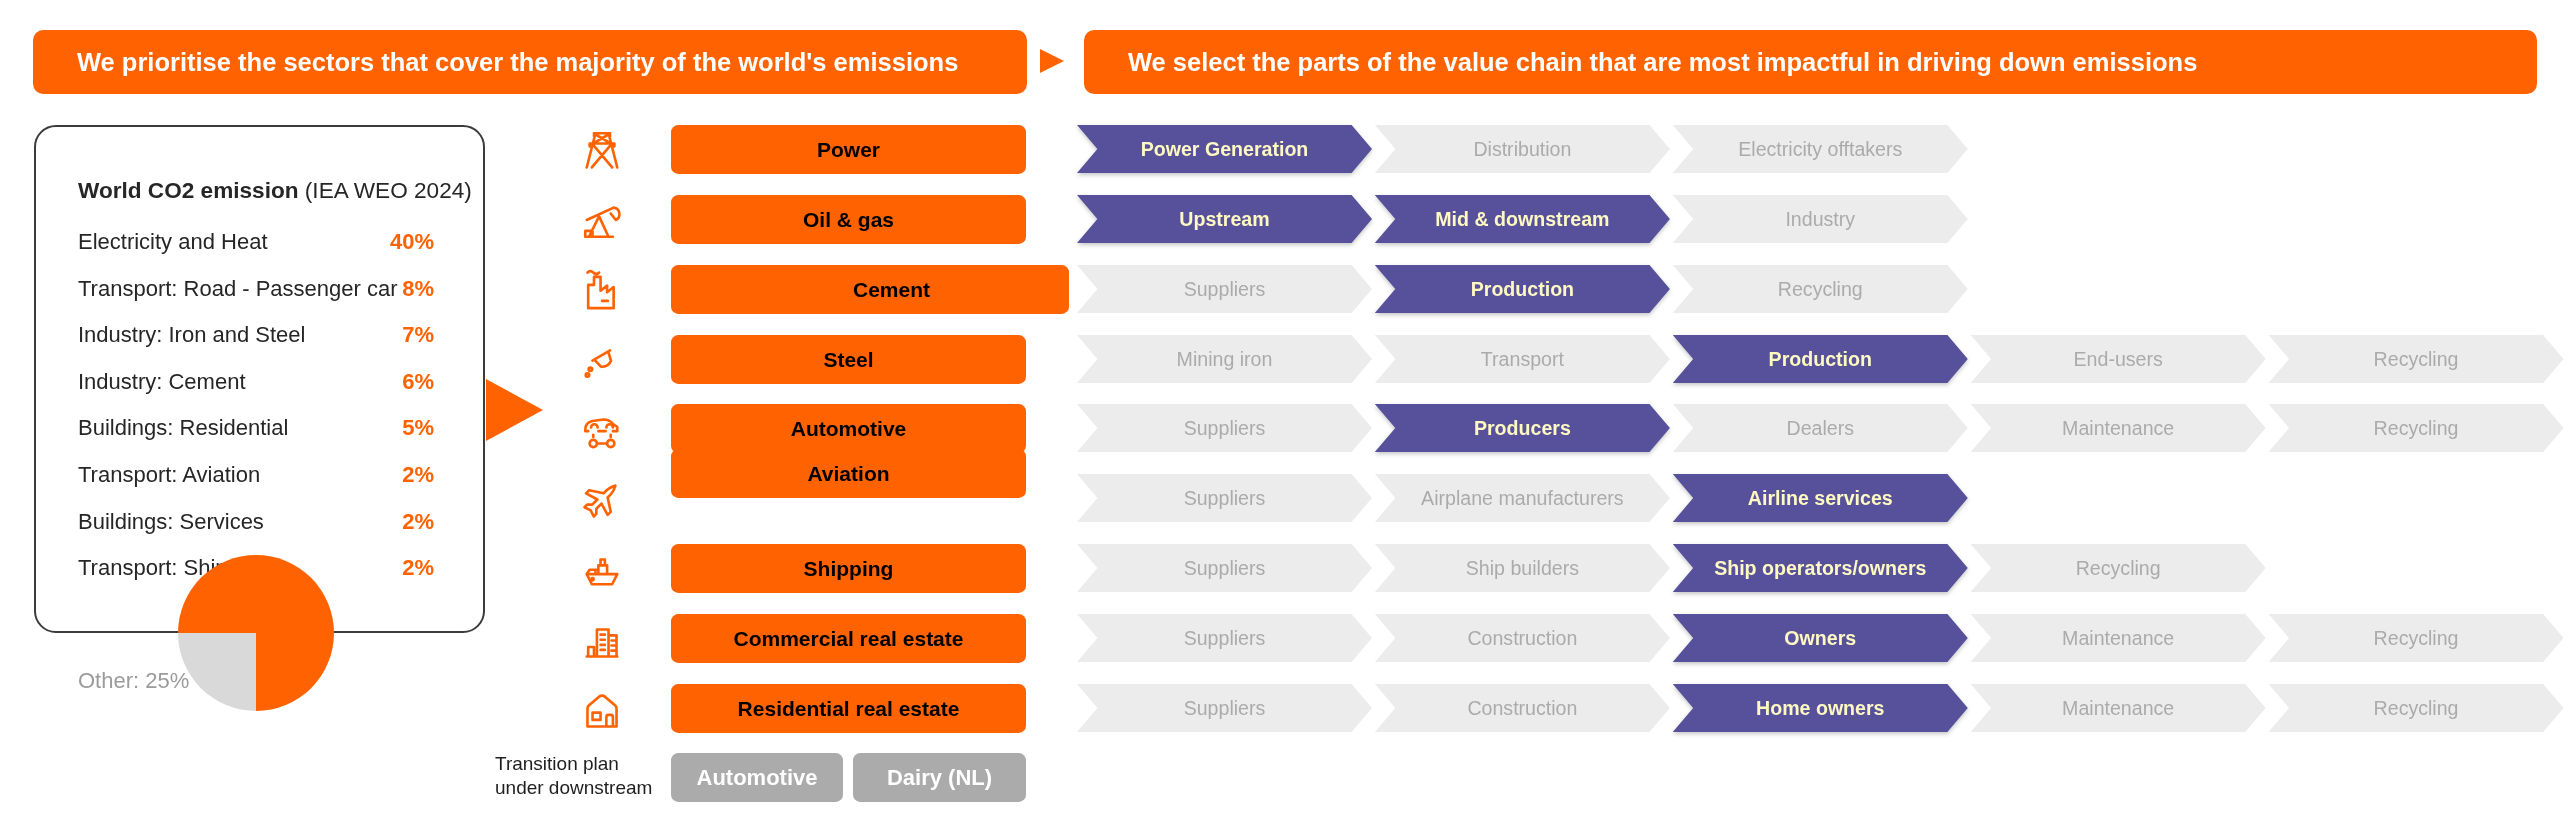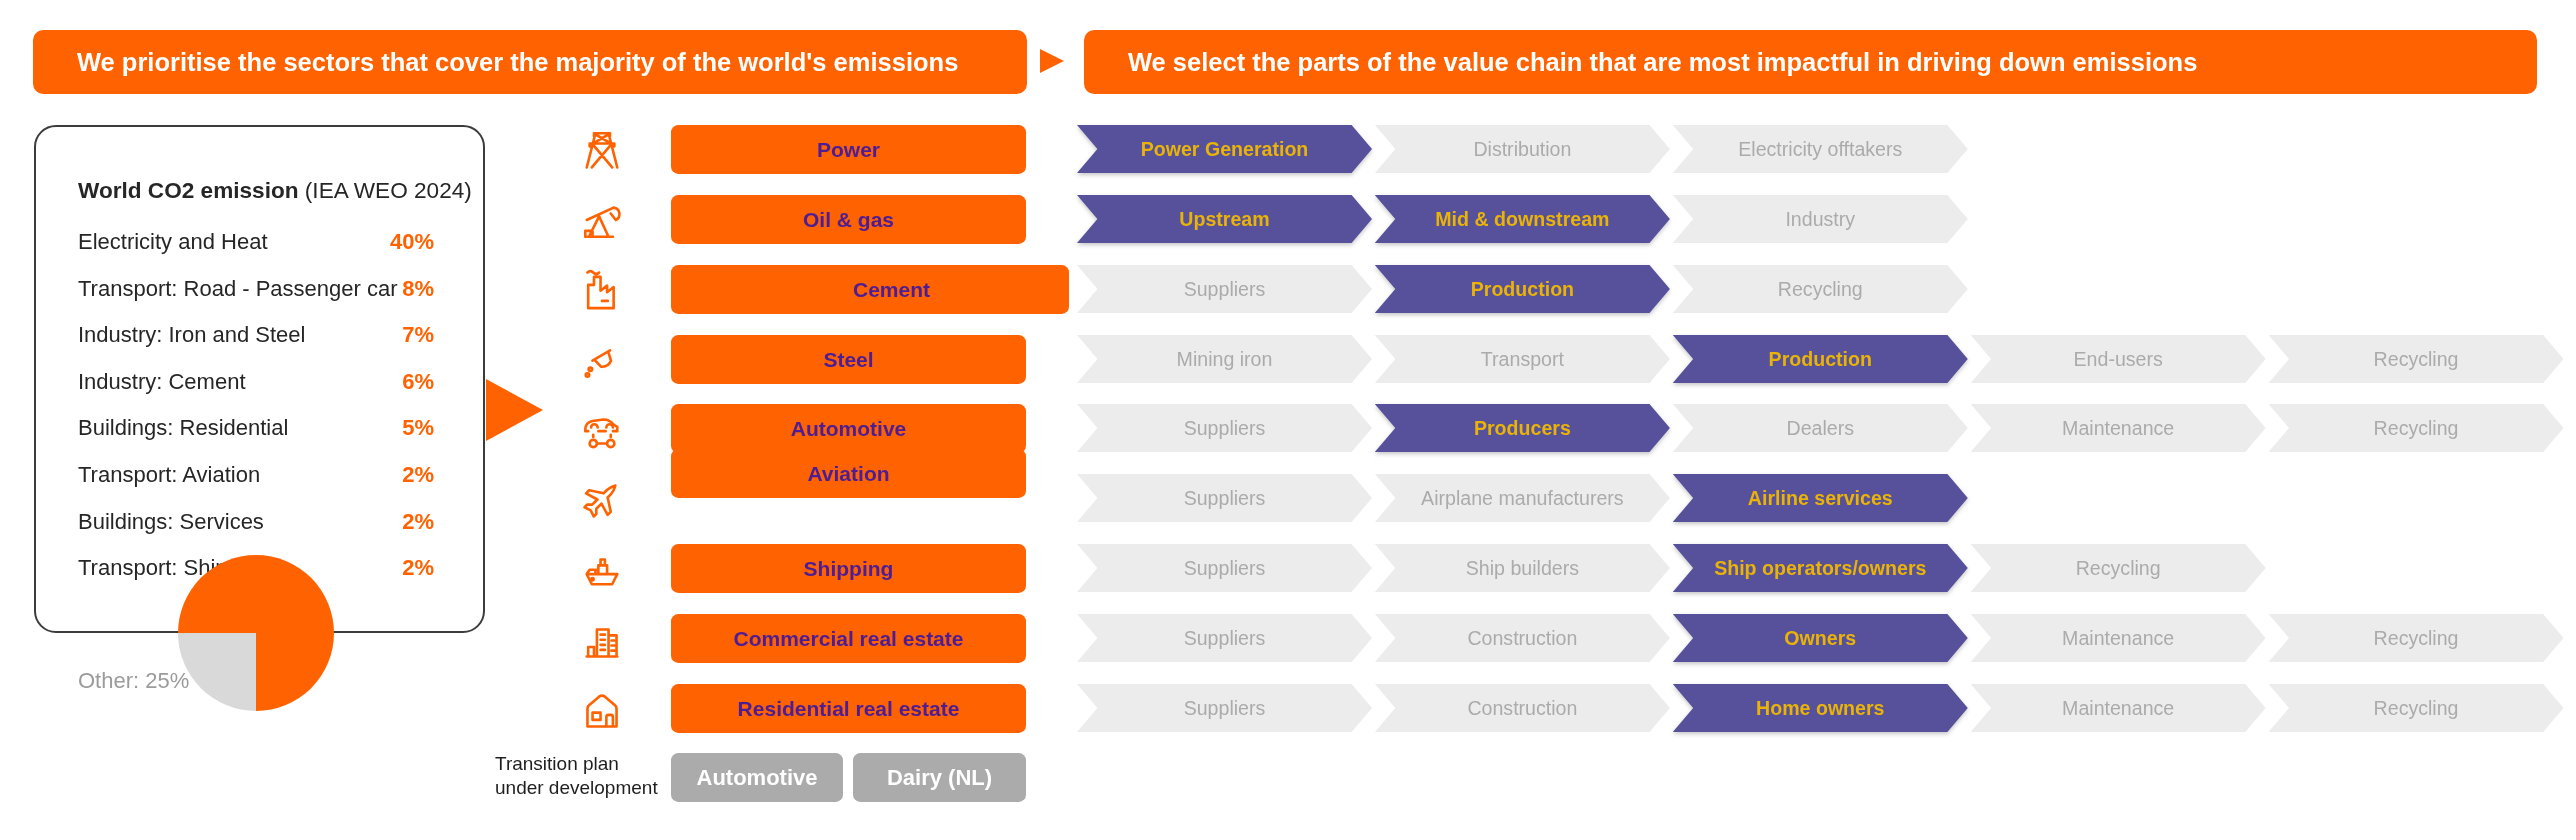--- a/index.html
+++ b/index.html
@@ -22,32 +22,32 @@
   .co2-item{position:absolute;left:78px;width:356px;height:25px;display:flex;justify-content:space-between;
             align-items:center;font-size:22px;color:var(--text-dark);white-space:nowrap;}
   .co2-item .val{color:var(--orange);font-weight:700;}
   .pie{position:absolute;left:178px;top:555px;width:156px;height:156px;border-radius:50%;
        background:conic-gradient(from 180deg,var(--pie-gray) 0deg 90deg,var(--orange) 90deg 360deg);}
   .other-label{position:absolute;left:78px;top:668px;font-size:22px;color:var(--muted);}
   .sector-icon{position:absolute;left:578px;width:48px;height:48px;}
   .sector-icon svg{width:48px;height:48px;stroke:var(--orange);fill:none;stroke-width:3.6;
                    stroke-linecap:round;stroke-linejoin:round;}
   .sector-btn{position:absolute;left:671px;width:355px;height:49px;background:var(--orange);border-radius:7.3px;
-              color:#4c1d95;font-size:21px;font-weight:700;text-align:center;line-height:49px;cursor:pointer;}
+              color:#000000;font-size:21px;font-weight:700;text-align:center;line-height:49px;cursor:pointer;}
   .dev-btn{position:absolute;top:753px;height:49px;background:var(--button-gray);border-radius:7.3px;color:#fff;
            font-size:22px;font-weight:700;text-align:center;line-height:49px;cursor:pointer;}
   .dev-btn.b1{left:671px;width:172px;}
   .dev-btn.b2{left:853px;width:173px;}
   .dev-note{position:absolute;left:495px;top:752px;font-size:19px;line-height:24px;color:#1f1f1f;}
   .chain-row{position:absolute;left:1077px;height:48px;display:flex;gap:2.9px;}
   .chev{flex:0 0 295px;width:295px;height:48px;background:var(--chevron-gray);color:var(--chevron-text);
         font-size:19.6px;display:flex;align-items:center;justify-content:center;white-space:nowrap;
         clip-path:polygon(0 0,calc(100% - 20.4px) 0,100% 50%,calc(100% - 20.4px) 100%,0 100%,20.4px 50%);}
   .hlwrap{flex:0 0 295px;width:295px;height:48px;filter:drop-shadow(0 2.9px 2.2px rgba(90,90,90,.35));}
-  .hlwrap .chev{width:100%;height:100%;background:var(--purple);color:#eab308;font-weight:700;}
+  .hlwrap .chev{width:100%;height:100%;background:var(--purple);color:#fef9c3;font-weight:700;}
 </style>
 </head>
 <body>
 
 <div class="canvas">
 
   <div class="banner banner-left">We prioritise the sectors that cover the majority of the world's emissions</div>
   <div class="tri tri-small"></div>
   <div class="banner banner-right">We select the parts of the value chain that are most impactful in driving down emissions</div>
 
@@ -155,21 +155,21 @@
   <div class="sector-btn" style="top:265px;padding-left:43px;">Cement</div>
   <div class="sector-btn" style="top:335px;">Steel</div>
   <div class="sector-btn" style="top:404px;">Automotive</div>
   <div class="sector-btn" style="top:449px;">Aviation</div>
   <div class="sector-btn" style="top:544px;">Shipping</div>
   <div class="sector-btn" style="top:614px;">Commercial real estate</div>
   <div class="sector-btn" style="top:684px;">Residential real estate</div>
 
   <div class="dev-note">
     <div>Transition plan</div>
-    <div>under development</div>
+    <div>under downstream</div>
   </div>
   <div class="dev-btn b1">Automotive</div>
   <div class="dev-btn b2">Dairy (NL)</div>
 
   <div class="chain-row" style="top:125px;">
     <span class="hlwrap">
         <span class="chev">Power Generation</span>
       </span>
     <span class="chev">Distribution</span>
     <span class="chev">Electricity offtakers</span>

